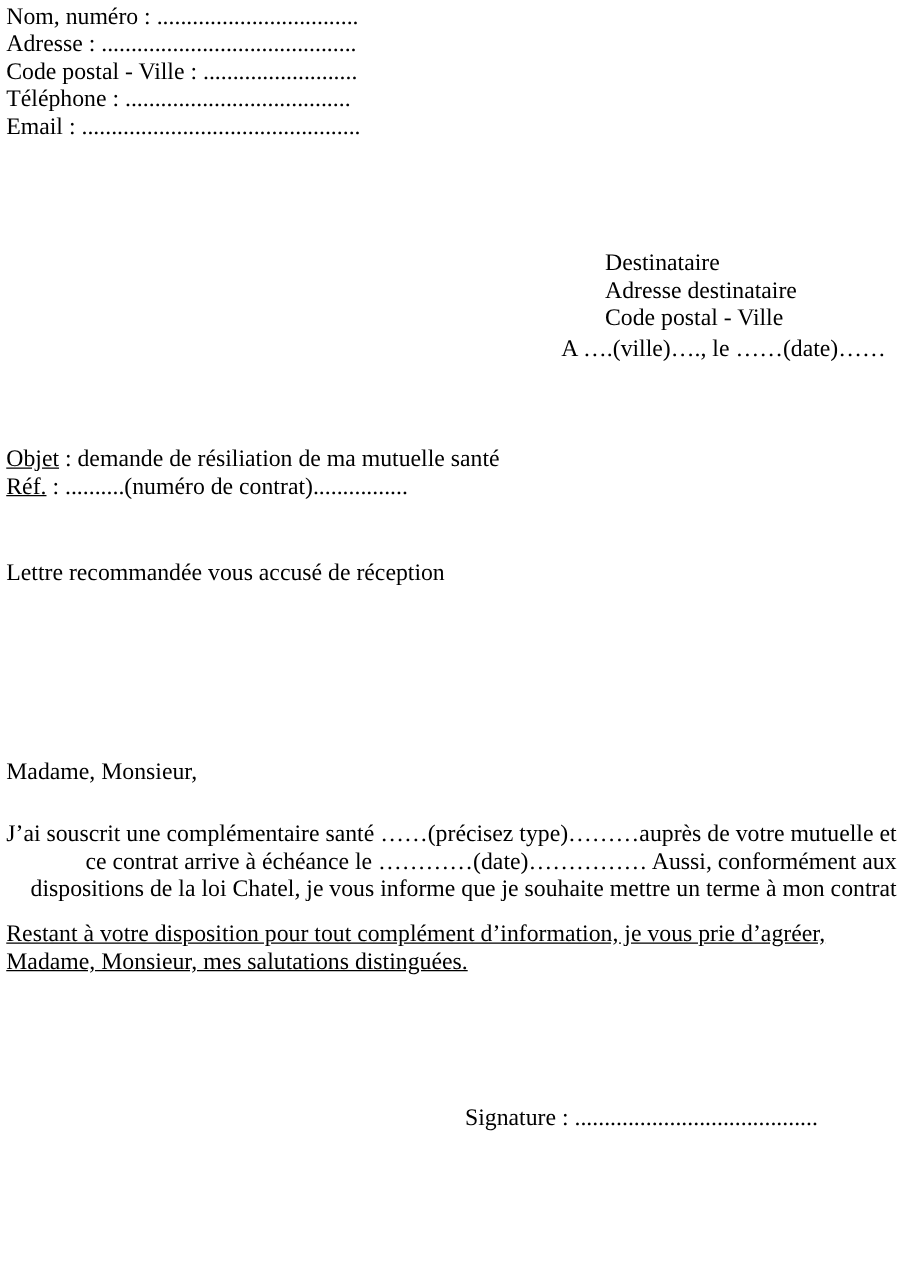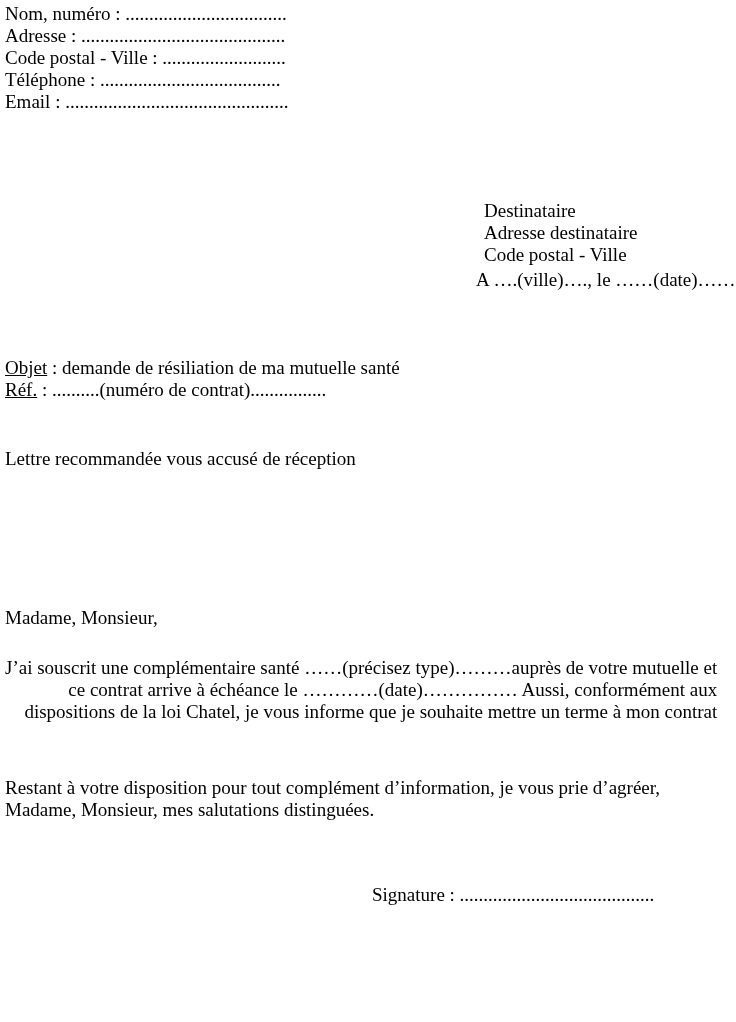--- a/index.html
+++ b/index.html
@@ -32,35 +32,35 @@
   <span class="line">Téléphone : ......................................</span>
   <span class="line">Email : ...............................................</span>
 </div>
 
 <div class="abs block" style="left:484px; top:181px;margin-top:19px;">
   <span class="line">Destinataire</span>
   <span class="line">Adresse destinataire</span>
   <span class="line">Code postal - Ville</span>
 </div>
 
-<div class="abs line" style="left:476px; top:269px;">A ….(ville)…., le ……(date)……</div>
+<div class="abs line" style="left:449px; top:269px;">A ….(ville)…., le ……(date)……</div>
 
 <div class="abs block" style="left:5px; top:357px;">
   <span class="line"><span class="ul">Objet</span><span> : demande de résiliation de ma mutuelle santé</span></span>
   <span class="line"><span class="ul">Réf.</span><span> : ..........(numéro de contrat)................</span></span>
 </div>
 
 <div class="abs line" style="left:5px; top:448px;">Lettre recommandée vous accusé de réception</div>
 
 <div class="abs line" style="left:5px; top:607px;">Madame, Monsieur,</div>
 
 <div class="abs block" style="left:5px; top:657px;text-align:right;">
   <span class="line">J’ai souscrit une complémentaire santé ……(précisez type)………auprès de votre mutuelle et</span>
   <span class="line">ce contrat arrive à échéance le …………(date)…………… Aussi, conformément aux</span>
   <span class="line">dispositions de la loi Chatel, je vous informe que je souhaite mettre un terme à mon contrat</span>
 </div>
 
-<div class="abs block" style="left:5px; top:777px;">
+<div class="abs block" style="left:5px; top:737px;text-decoration:underline;">
   <span class="line">Restant à votre disposition pour tout complément d’information, je vous prie d’agréer,</span>
   <span class="line">Madame, Monsieur, mes salutations distinguées.</span>
 </div>
 
 <div class="abs line" style="left:372px; top:884px;">Signature : .........................................</div>
 
 </body></html>

